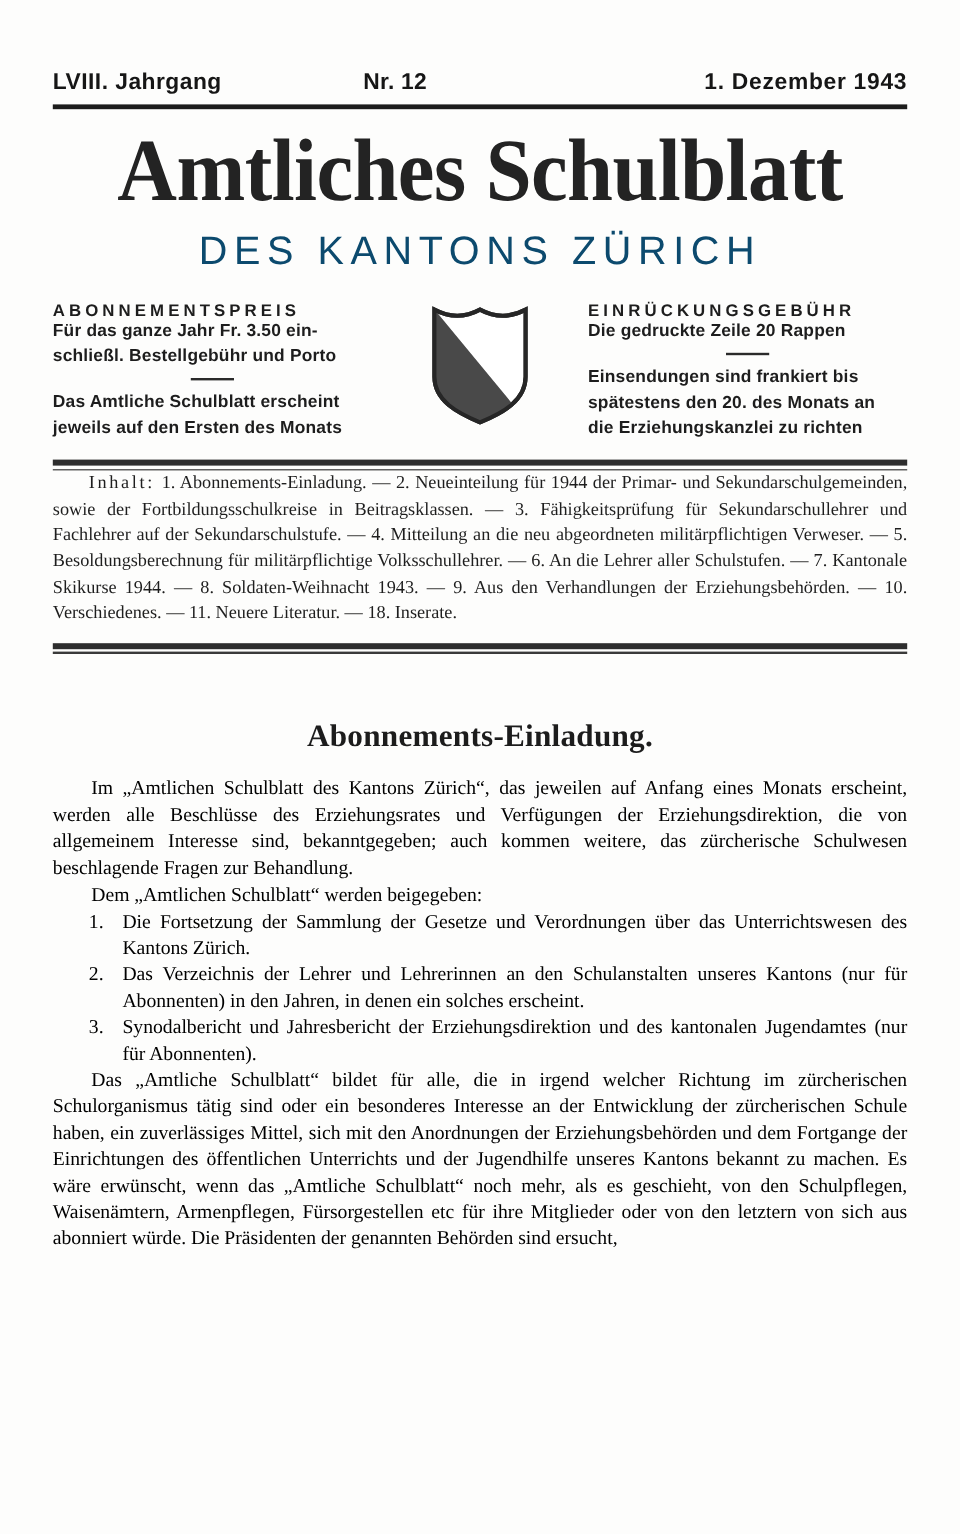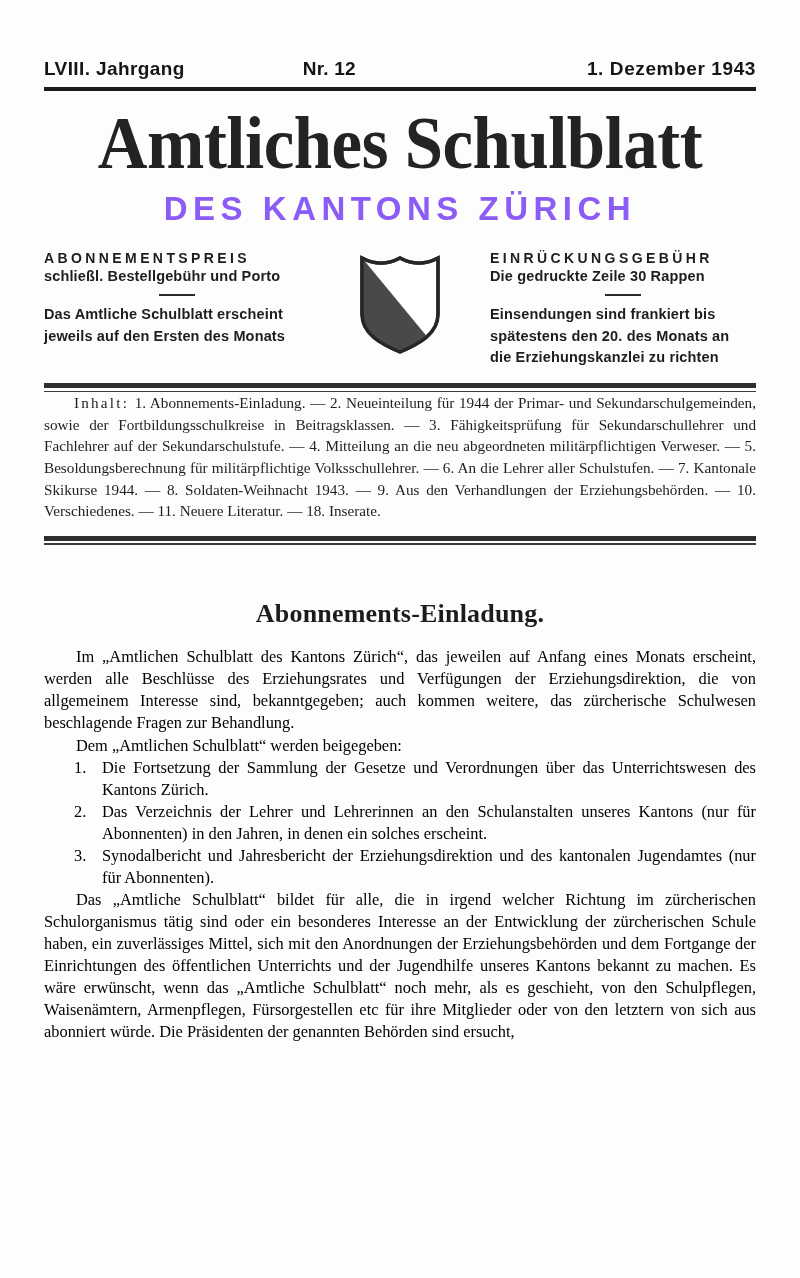--- a/index.html
+++ b/index.html
@@ -65,24 +65,24 @@
     letter-spacing: -0.5px;
     color: #232323;
     margin-top: 16px;
     transform: scaleX(0.93);
     transform-origin: center;
     white-space: nowrap;
   }
   .masthead-sub {
     text-align: center;
     font-family: "Liberation Sans", "DejaVu Sans", sans-serif;
-    font-weight: bold;
+    font-weight: normal;
     font-size: 33px;
     letter-spacing: 5.5px;
-    color: #8b5cf6;
+    color: #0c4a6e;
     margin-top: 10px;
     white-space: nowrap;
   }
 
   
   .info-band {
     display: flex;
     align-items: flex-start;
     justify-content: space-between;
     margin-top: 22px;
@@ -203,20 +203,21 @@
   </div>
   <div class="rule-heavy"></div>
 
   <div class="masthead-title">Amtliches Schulblatt</div>
   <div class="masthead-sub">DES KANTONS ZÜRICH</div>
 
   <div class="info-band">
 
     <div class="info-col left">
       <div class="info-head">ABONNEMENTSPREIS</div>
+      <div class="info-line">Für das ganze Jahr Fr. 3.50 ein-</div>
       <div class="info-line">schließl. Bestellgebühr und Porto</div>
       <div class="info-sep"></div>
       <div class="info-block-2">
         <div class="info-line">Das Amtliche Schulblatt erscheint</div>
         <div class="info-line">jeweils auf den Ersten des Monats</div>
       </div>
     </div>
 
     <div class="arms" aria-hidden="true">
       <svg viewBox="0 0 86 104" xmlns="http://www.w3.org/2000/svg">
@@ -235,21 +236,21 @@
           <polygon points="5,6 5,104 86,104" fill="#3f3f3f" opacity="0.55"></polygon>
         </g>
         <path d="M5 6 C18 13, 30 13, 43 6 C56 13, 68 13, 81 6
                  L81 62 C81 82, 62 92, 43 100
                  C24 92, 5 82, 5 62 Z" fill="none" stroke="#262626" stroke-width="3.4"></path>
       </svg>
     </div>
 
     <div class="info-col right">
       <div class="info-head">EINRÜCKUNGSGEBÜHR</div>
-      <div class="info-line">Die gedruckte Zeile 30 Rappen</div>
+      <div class="info-line">Die gedruckte Zeile 20 Rappen</div>
       <div class="info-sep"></div>
       <div class="info-block-2">
         <div class="info-line">Einsendungen sind frankiert bis</div>
         <div class="info-line">spätestens den 20. des Monats an</div>
         <div class="info-line">die Erziehungskanzlei zu richten</div>
       </div>
     </div>
 
   </div>
 

